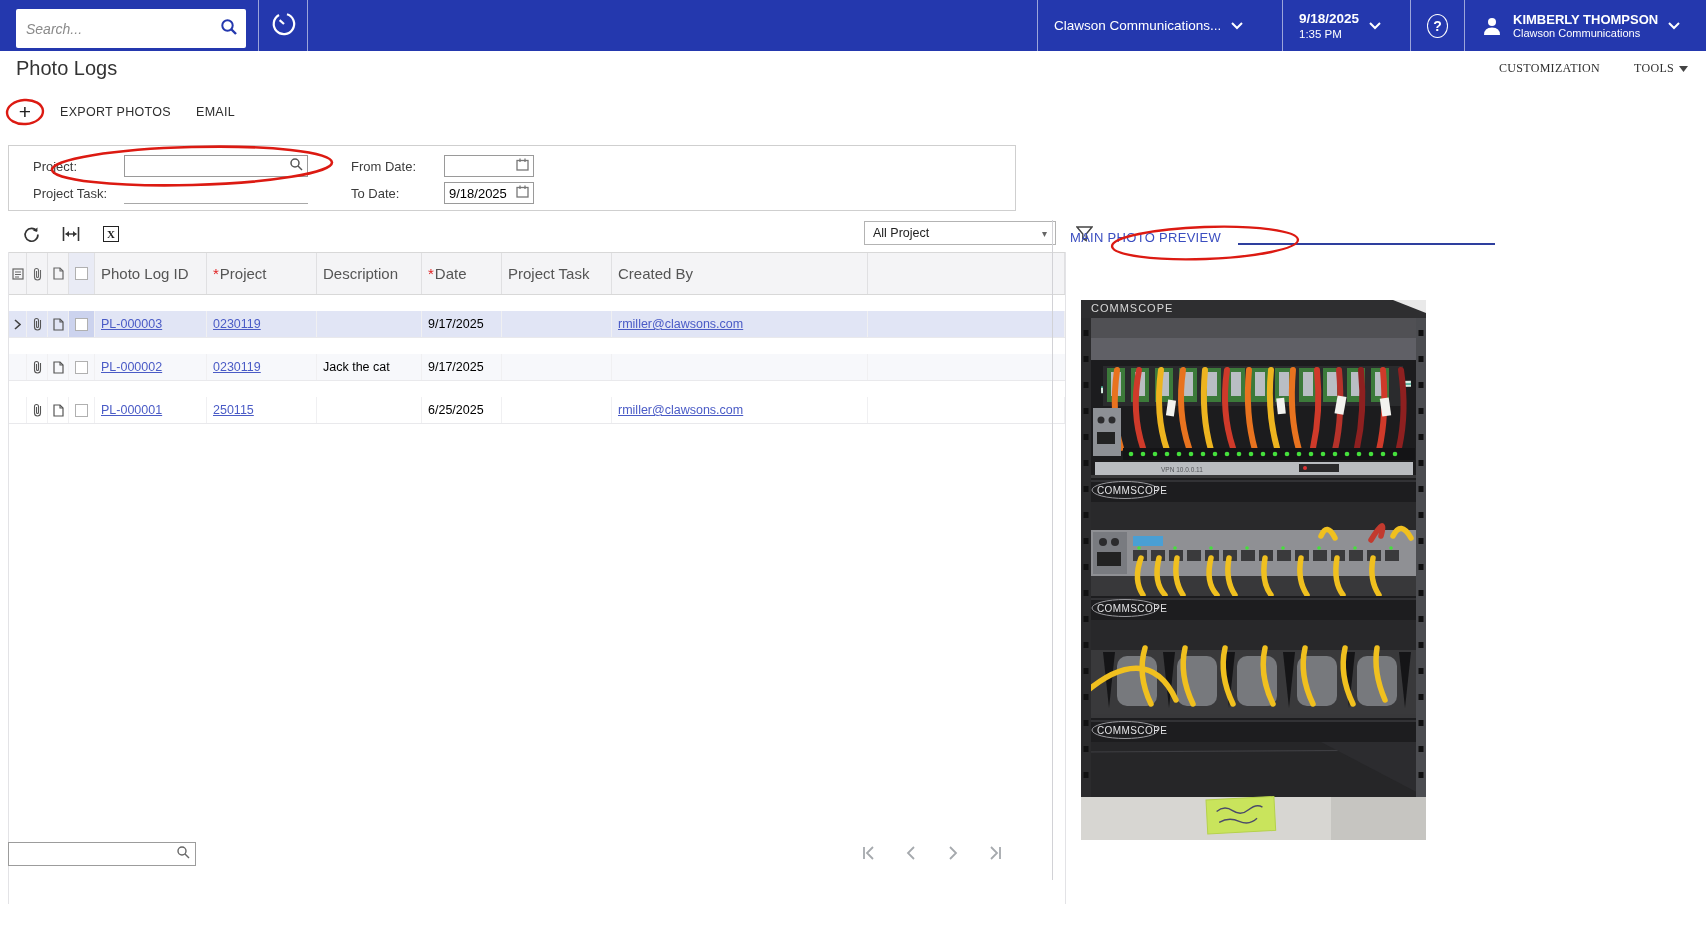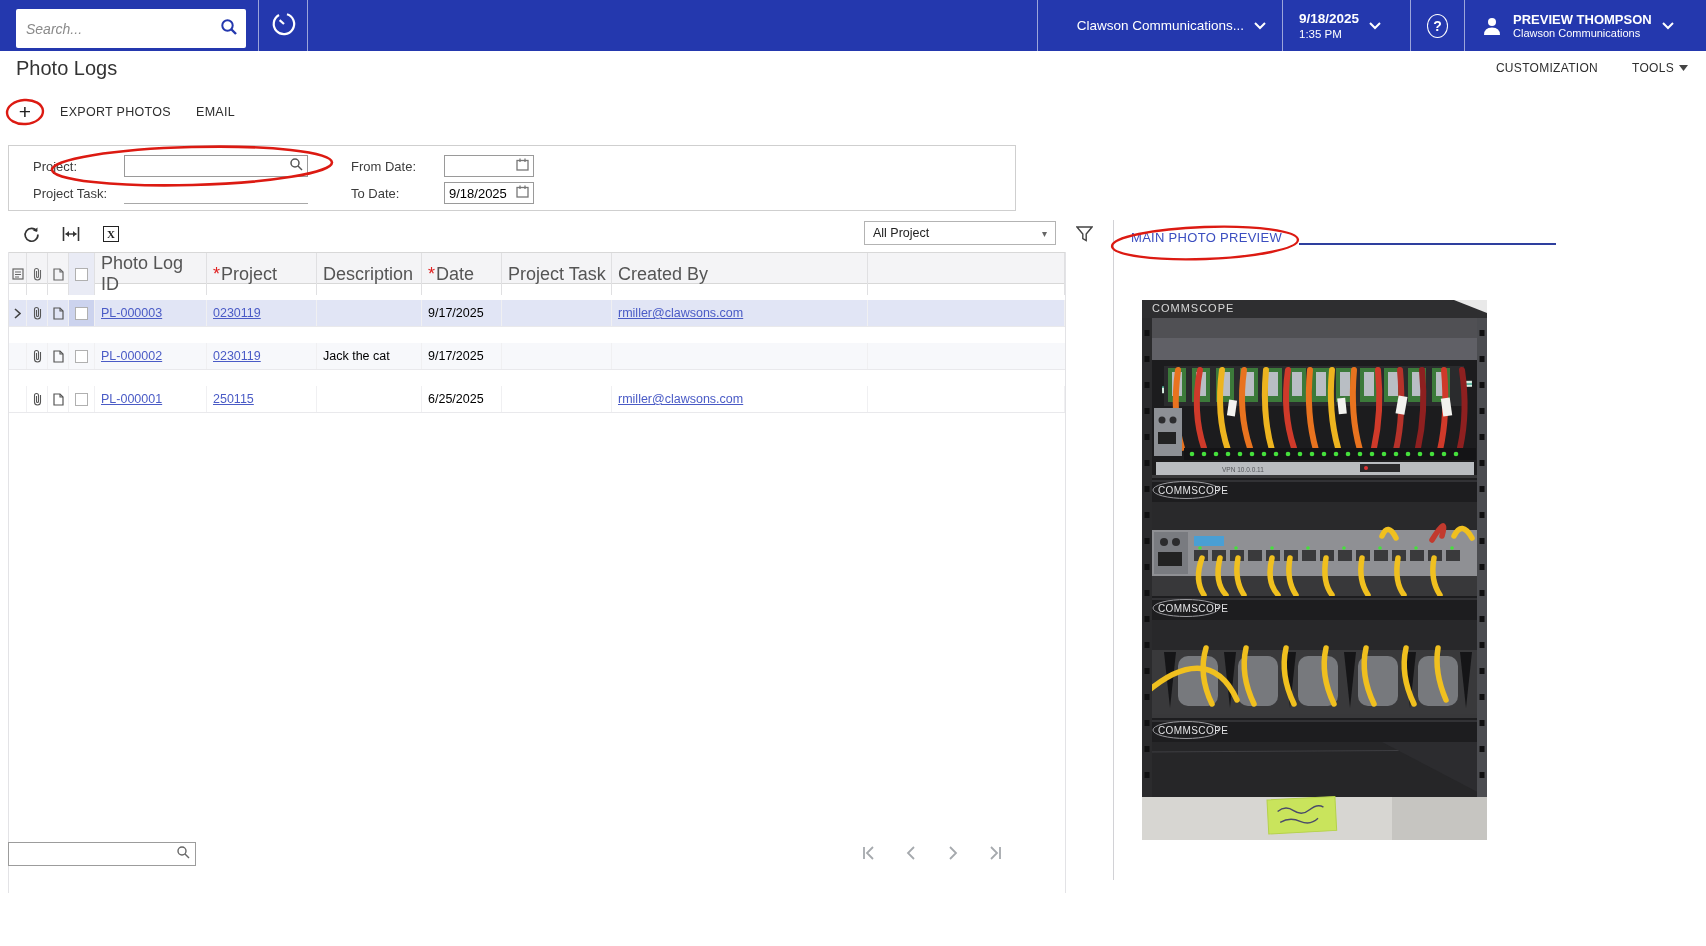--- a/index.html
+++ b/index.html
@@ -9,33 +9,33 @@
   
   .topbar { position:absolute; left:0; top:0; width:1706px; height:51px; background:#2438ae; }
   .tb-search { position:absolute; left:16px; top:9px; width:230px; height:39px; background:#fff; border-radius:2px; display:flex; align-items:center; }
   .tb-search input { flex:1; border:none; outline:none; font:italic 14px "Liberation Sans",sans-serif; color:#555; padding:0 6px 0 10px; background:transparent; }
   .tb-search input::placeholder { color:#8a8a8a; font-style:italic; }
   .tb-search .mag { margin-right:8px; }
   .tb-sep { position:absolute; top:0; width:1px; height:51px; background:rgba(255,255,255,.55); }
   .tb-timer { position:absolute; left:264px; top:10px; width:40px; height:31px; display:flex; align-items:center; justify-content:center; cursor:pointer; }
   .tb-right { position:absolute; right:0; top:0; height:51px; display:flex; align-items:stretch; color:#fff; }
   .tb-item { display:flex; align-items:center; border-left:1px solid rgba(255,255,255,.55); padding:0 16px; gap:10px; }
-  .tb-company { width:245px; font-size:13.5px; justify-content:flex-end; }
+  .tb-company { width:245px; font-size:13.5px; justify-content:flex-start; }
   .tb-date { width:128px; }
   .tb-date .d1 { font-size:13.5px; font-weight:bold; line-height:16px; }
   .tb-date .d2 { font-size:11.5px; line-height:14px; }
   .tb-help { width:54px; justify-content:center; }
   .help-circle { width:24px; height:24px; border:1.6px solid #fff; border-radius:50%; display:flex; align-items:center; justify-content:center; font-size:14px; font-weight:bold; }
   .tb-user { width:242px; }
   .tb-user .u1 { font-size:13px; font-weight:bold; line-height:15px; }
   .tb-user .u2 { font-size:11px; line-height:13px; }
 
   
   .page-title { position:absolute; left:16px; top:57px; font-size:20px; color:#333; }
-  .hdr-links { position:absolute; right:18px; top:61px; display:flex; gap:34px; font-size:12px; color:#2e2e2e; letter-spacing:.3px; }
+  .hdr-links { position:absolute; right:18px; top:61px; display:flex; gap:34px; font-size:12px; color:#2e2e2e; letter-spacing:.3px;font-family:Liberation Serif, serif; }
   .hdr-links .lnk { cursor:pointer; display:flex; align-items:center; gap:5px; }
 
   
   .act-plus { position:absolute; left:14px; top:100px; width:22px; height:24px; font-size:21px; color:#222; text-align:center; line-height:24px; cursor:pointer; }
   .act-btn { position:absolute; top:105px; font-size:12.5px; color:#2d2d2d; letter-spacing:.3px; cursor:pointer; }
 
   
   .filters { position:absolute; left:8px; top:145px; width:1008px; height:66px; border:1px solid #cfcfcf; background:#fff; }
   .f-lbl { position:absolute; font-size:13px; color:#3c3c3c; }
   .f-input { position:absolute; height:22px; border:1px solid #9a9a9a; background:#fff; display:flex; align-items:center; }
@@ -45,21 +45,21 @@
 
   
   .gtool { position:absolute; left:8px; top:220px; width:1100px; height:28px; }
   .gt-icon { position:absolute; top:3px; width:22px; height:22px; display:flex; align-items:center; justify-content:center; cursor:pointer; }
   .gt-dd { position:absolute; left:856px; top:1px; width:192px; height:24px; border:1px solid #b3b3b3; background:#fff; display:flex; align-items:center; font-size:12.5px; color:#222; padding-left:8px; cursor:pointer; }
   .gt-dd .caret { margin-left:auto; margin-right:8px; color:#666; font-size:10px; }
 
   
   .grid { position:absolute; left:8px; top:252px; width:1058px; border-left:1px solid #e3e3e6; border-right:1px solid #e3e3e6; }
   .g-head, .g-row { display:grid; grid-template-columns:18px 21px 21px 26px 112px 110px 105px 80px 110px 256px 1fr; align-items:center; }
-  .g-head { height:32px; background:#f4f4f6; border-top:1px solid #d8d8d8; border-bottom:1px solid #d8d8d8; font-size:18px; color:#555; }
+  .g-head { height:43px; background:#f4f4f6; border-top:1px solid #d8d8d8; border-bottom:1px solid #d8d8d8; font-size:15px; color:#555; }
   .g-head > div { height:100%; display:flex; align-items:center; border-right:1px solid #e0e0e2; padding-left:6px; cursor:pointer; }
   .g-head > div.ic { justify-content:center; padding-left:0; }
   .g-head .hl { background:#e9ebf5; }
   .g-row { height:27px; font-size:12.5px; color:#000; border-bottom:1px solid #e9e9ec; background:#fff; cursor:pointer;margin-top:16px; }
   .g-row > div { height:100%; display:flex; align-items:center; border-right:1px solid #f0f0f2; padding-left:6px; }
   .g-row > div.ic { justify-content:center; padding-left:0; }
   .g-row.sel { background:#e1e5f5; }
   .g-row.alt { background:#f7f8fb; }
   .g-row.sel .cellhl { background:#ccd3ee; }
   a.glink { color:#4a5bc6; text-decoration:underline; }
@@ -67,21 +67,21 @@
   .cbx { width:13px; height:13px; border:1px solid #b0b0b0; background:#fff; display:inline-block; }
   .g-empty { height:480px; background:#fff; }
 
   
   .g-search { position:absolute; left:8px; top:842px; width:188px; height:24px; border:1px solid #9c9c9c; display:flex; align-items:center; background:#fff; }
   .g-search input { flex:1; border:none; outline:none; font:12.5px "Liberation Sans",sans-serif; padding:0 4px; width:100%; }
   .pager { position:absolute; left:860px; top:844px; display:flex; gap:24px; }
   .pager .pg { width:18px; height:18px; cursor:pointer; display:flex; align-items:center; justify-content:center; }
 
   
-  .preview { position:absolute; left:1113px; top:220px; width:523px; height:660px; border-left:1px solid #d2d2d6; }
+  .preview { position:absolute; left:1052px; top:220px; width:523px; height:660px; border-left:1px solid #d2d2d6; }
   .pv-title { position:absolute; left:17px; top:10px; font-size:13px; color:#3b4ec0; letter-spacing:.3px; }
   .pv-line { position:absolute; left:185px; top:23px; width:257px; border-top:2px solid #2e3f9e; }
   .pv-photo { position:absolute; left:28px; top:80px; width:345px; height:540px; }
 
   
   .annot { position:absolute; left:0; top:0; width:1706px; height:946px; pointer-events:none; }
 </style>
 </head>
 <body>
 
@@ -126,21 +126,21 @@
       </div>
       <div class="tb-item tb-help">
         <span class="help-circle">?</span>
       </div>
       <div class="tb-item tb-user">
         <svg width="22" height="22" viewBox="0 0 22 22">
             <circle cx="11" cy="7" r="4" fill="#fff"></circle>
             <path d="M3 20 Q3 12.5 11 12.5 Q19 12.5 19 20 Z" fill="#fff"></path>
           </svg>
         <div>
-          <div class="u1">PREVIEW THOMPSON</div>
+          <div class="u1">KIMBERLY THOMPSON</div>
           <div class="u2">Clawson Communications</div>
         </div>
         <svg width="12" height="8" viewBox="0 0 12 8">
             <path d="M1 1 L6 6 L11 1" fill="none" stroke="#fff" stroke-width="2"></path>
           </svg>
       </div>
     </div>
   </div>
 
   <div class="page-title">Photo Logs</div>

